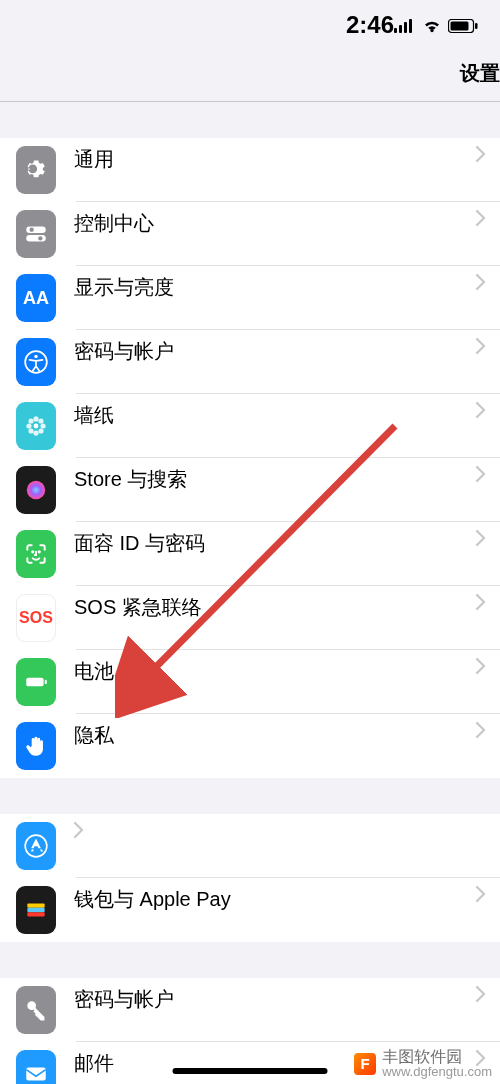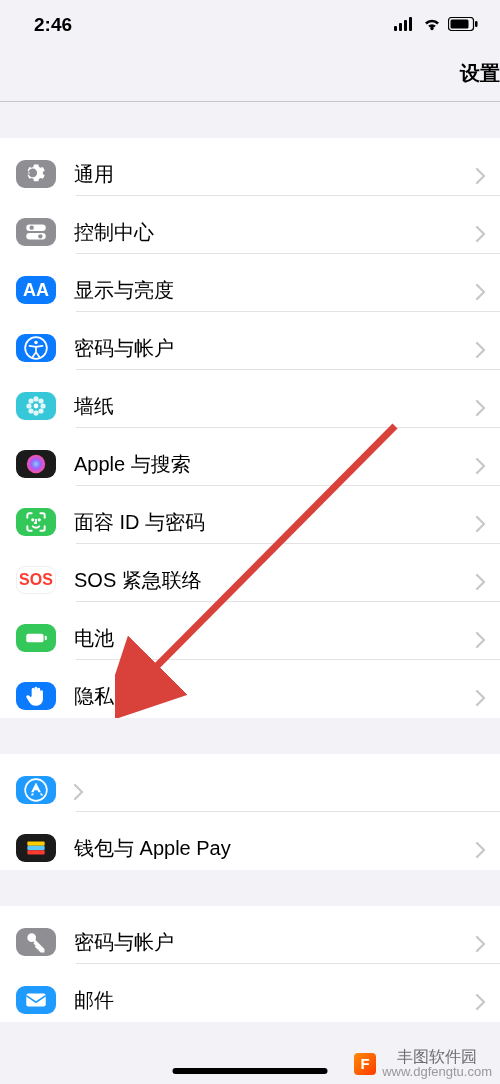--- a/index.html
+++ b/index.html
@@ -9,53 +9,53 @@
     background: #f2f2f7;
     font-family: -apple-system, "Helvetica Neue", Arial, sans-serif;
     color: #000;
     position: relative;
     overflow: hidden;
   }
   .status-bar {
     height: 50px;
     display: flex;
     align-items: center;
-    justify-content: space-between;
+    justify-content: flex-end;
     padding: 0 22px 0 34px;
-    font-size: 19px;
+    font-size: 24px;
     font-weight: 600;
   }
   .status-right { display: flex; align-items: center; gap: 6px; }
   .header {
     text-align: right;
     padding: 10px 0 14px;
     font-size: 20px;
     font-weight: 600;
     border-bottom: 1px solid #c7c7cc;
     background: #f2f2f7;
   }
   .gap { height: 36px; }
   .list { background: #fff; }
   .row {
     display: flex;
-    align-items: flex-end;
+    align-items: flex-start;
     min-height: 58px;
     padding: 8px 14px 8px 16px;
     position: relative;
     cursor: pointer;
   }
   .row:not(:last-child)::after {
     content: "";
     position: absolute;
     left: 76px; right: 0; bottom: 0;
     height: 1px;
     background: #e3e3e6;
   }
   .icon-wrap {
-    width: 40px; height: 28px;
+    width: 40px; height: 48px;
     border-radius: 9px;
     display: flex;
     align-items: center;
     justify-content: center;
     margin-right: 18px;
     flex-shrink: 0;
   }
   .icon-wrap svg { width: 26px; height: 26px; }
   .row-label { flex: 1; font-size: 20px; color: #000; }
   .chevron { color: #c7c7cc; }
@@ -81,21 +81,21 @@
     z-index: 30;
   }
   .watermark .logo {
     width: 22px; height: 22px;
     background: linear-gradient(135deg,#ff8a00,#ff3a00);
     border-radius: 4px;
     position: relative;
     display: flex; align-items: center; justify-content: center;
     color: #fff; font-weight: 700; font-size: 15px;
   }
-  .watermark .col { display:flex; flex-direction:column; line-height:1;align-items:center; }
+  .watermark .col { display:flex; flex-direction:column; line-height:1; }
   .watermark .site { font-size:13px; color:#999; }
   .home-indicator {
     position: absolute;
     bottom: 10px; left: 50%;
     transform: translateX(-50%);
     width: 155px; height: 6px;
     background: #000;
     border-radius: 3px;
     z-index: 10;
   }
@@ -209,21 +209,21 @@
           <defs>
             <radialGradient id="sg">
               <stop offset="0%" stop-color="#7bd3ff"></stop>
               <stop offset="50%" stop-color="#a060ff"></stop>
               <stop offset="100%" stop-color="#ff4fa3"></stop>
             </radialGradient>
           </defs>
           <circle cx="12" cy="12" r="8.5" fill="url(#sg)"></circle>
         </svg>
     </div>
-    <span class="row-label">Apple 与搜索</span>
+    <span class="row-label">Store 与搜索</span>
     <span class="chevron"><svg width="10" height="16" viewBox="0 0 10 16">
           <path d="M1 1l7 7-7 7" stroke="#c7c7cc" stroke-width="2.2" fill="none" stroke-linecap="round" stroke-linejoin="round"></path>
         </svg></span>
   </div>
 
   <div class="row">
     <div class="icon-wrap" style="background:#34c759">
       <svg viewBox="0 0 24 24" fill="none" stroke="#fff" stroke-width="1.8" stroke-linecap="round">
           <path d="M4 8V5.5C4 4.7 4.7 4 5.5 4H8M16 4h2.5c.8 0 1.5.7 1.5 1.5V8M20 16v2.5c0 .8-.7 1.5-1.5 1.5H16M8 20H5.5C4.7 20 4 19.3 4 18.5V16"></path>
           <circle cx="9" cy="10" r=".6" fill="#fff"></circle>

